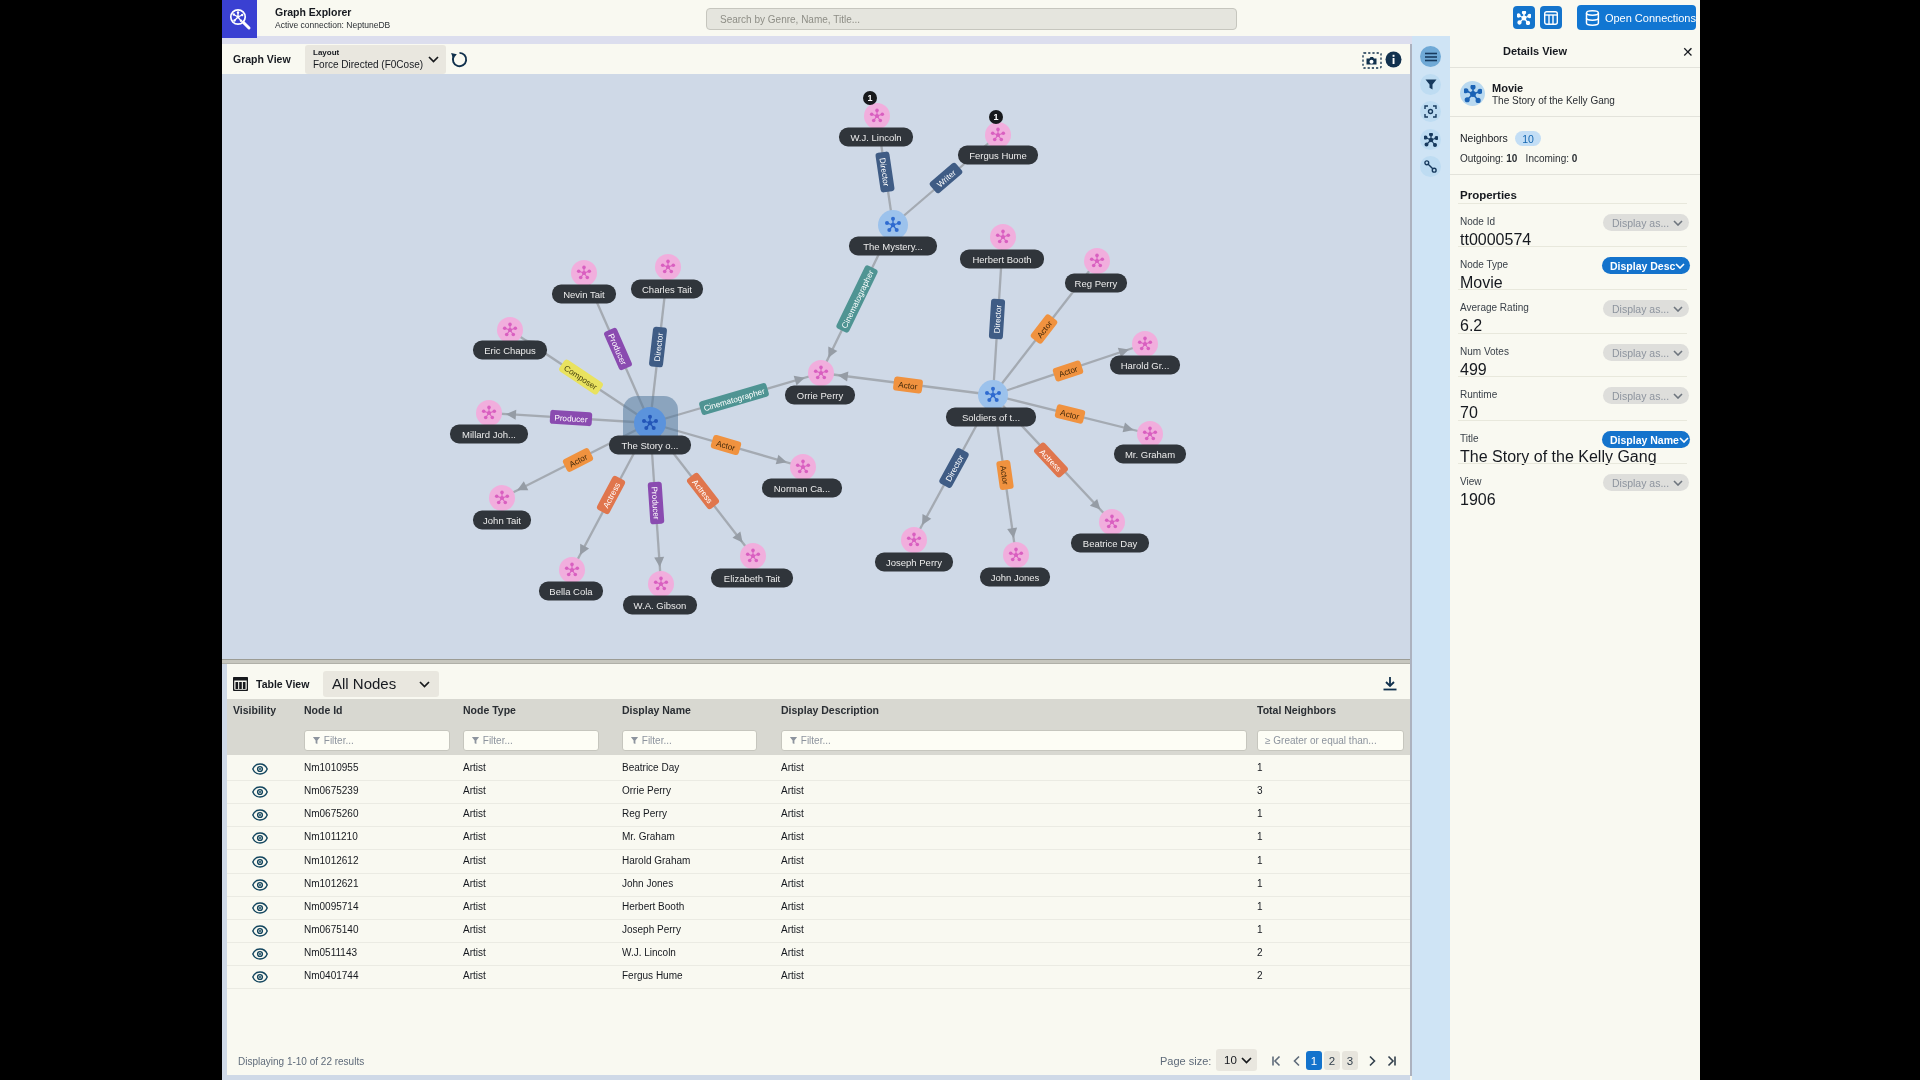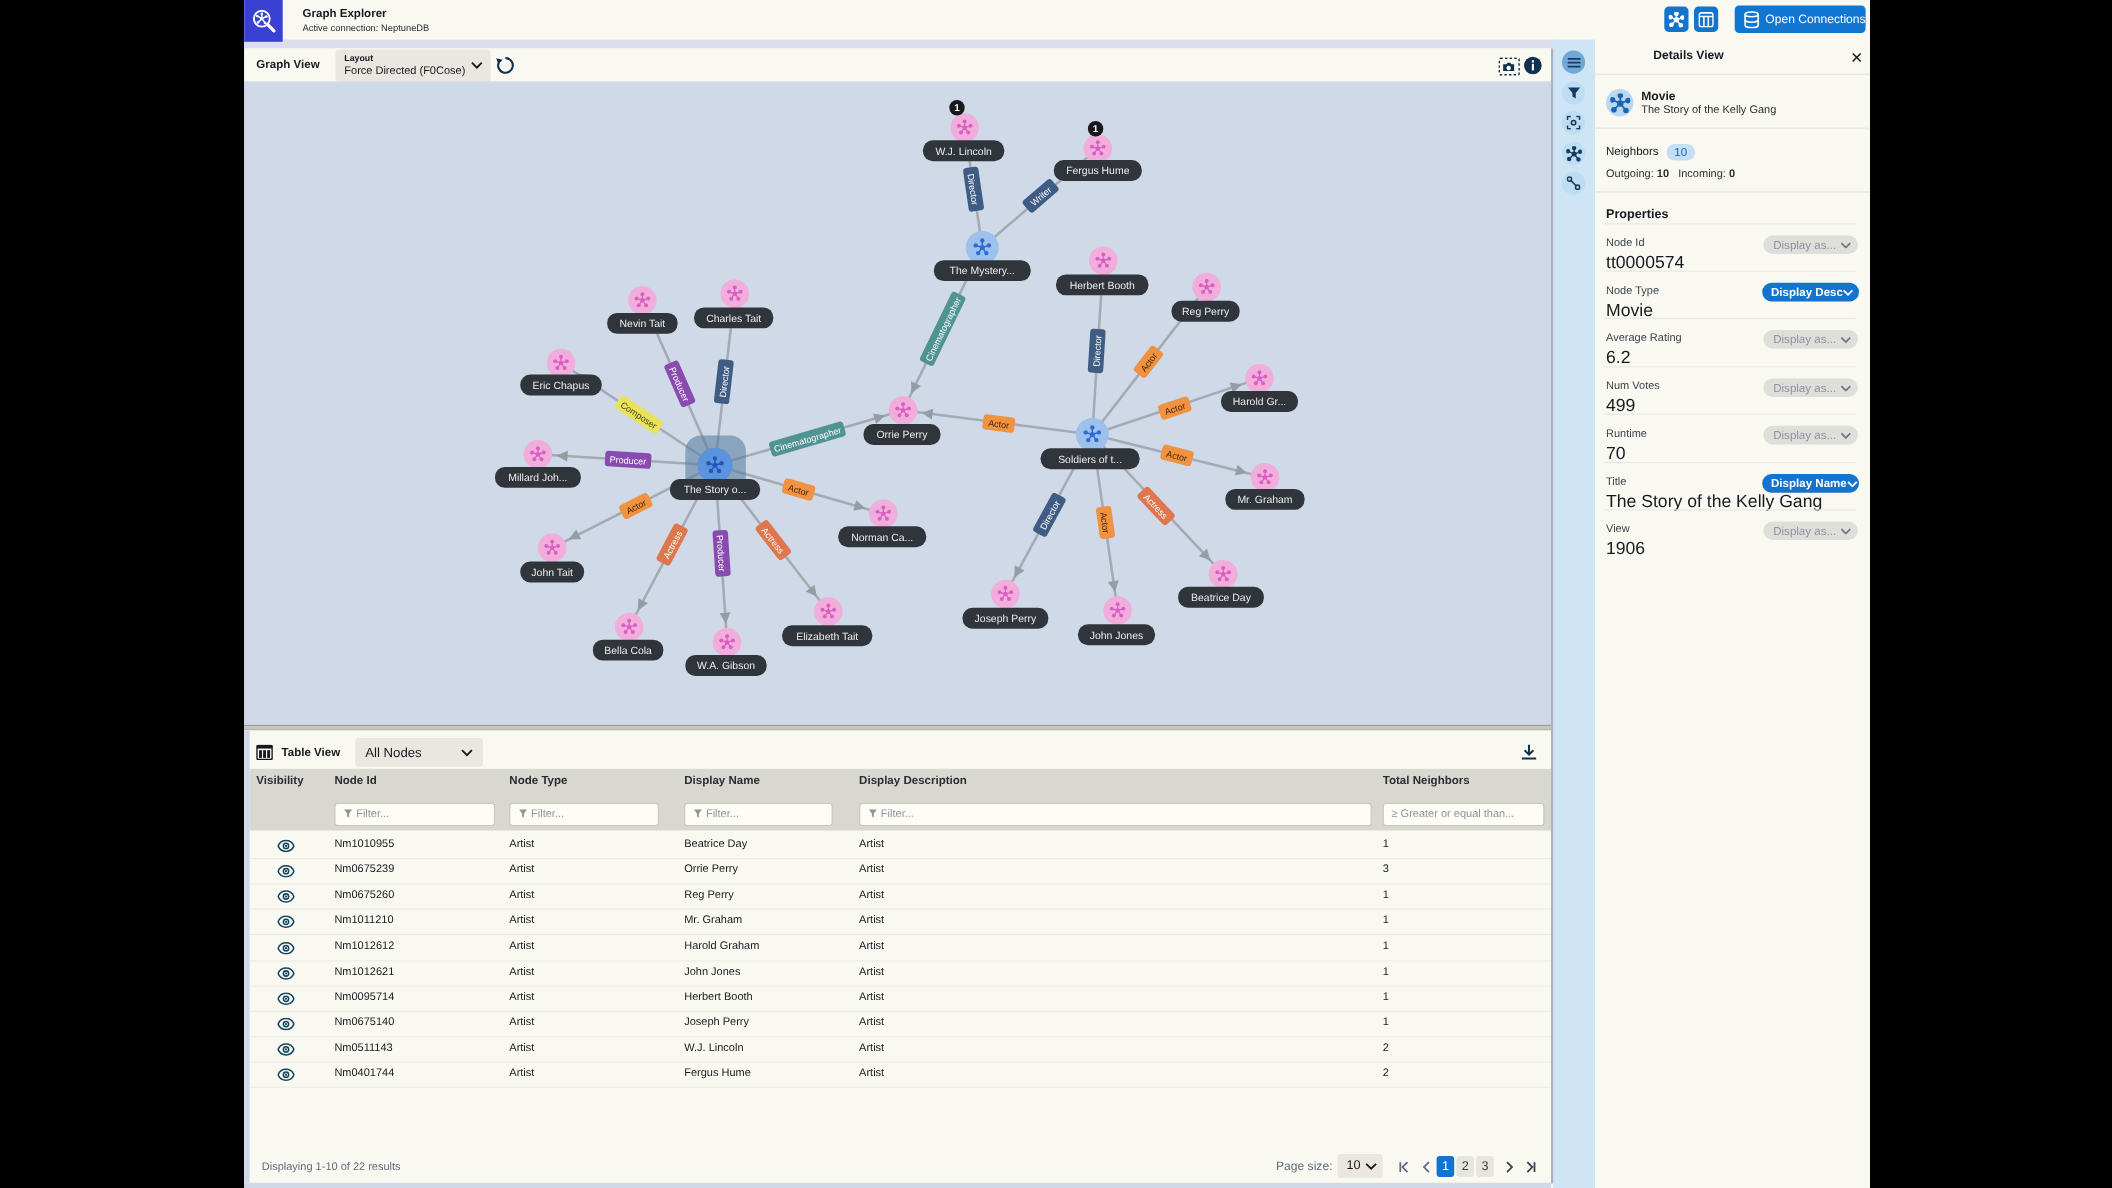--- a/index.html
+++ b/index.html
@@ -27,21 +27,21 @@
 #laysel .ch { right:7px; top:11px; }
 
 
 #canvas { position:absolute; left:0; top:74px; width:1188px; height:585px; background:#cfd9e7; }
 
 
 #tdiv { position:absolute; left:0; top:659px; width:1188px; height:5px; background:#c6c6be; border-top:1px solid #9c9c94; border-bottom:1px solid #b0b0a8; }
 #tcard { position:absolute; left:0; top:664px; width:1188px; height:411px; background:#f9f9f1; }
 #tvicon { position:absolute; left:11px; top:13px; }
 #tvlbl { position:absolute; left:34px; top:14px; font-size:10.5px; font-weight:bold; color:#16191f; }
-#allnodes { position:absolute; left:101px; top:7px; width:116px; height:26px; background:#e9e7df; border-radius:3px; font-size:12px; color:#16191f; line-height:26px; padding-left:9px; }
+#allnodes { position:absolute; left:101px; top:7px; width:116px; height:26px; background:#e9e7df; border-radius:3px; font-size:15px; color:#16191f; line-height:26px; padding-left:9px; }
 #allnodes .ch { right:9px; top:10px; }
 #dlicon { position:absolute; left:1160px; top:12px; }
 .thead { position:absolute; top:40px; font-size:10.5px; font-weight:bold; color:#2a2e33; }
 .filt { position:absolute; top:66px; height:21px; background:#fdfdf5; border:1px solid #c6c6be; border-radius:3px; font-size:10px; color:#8d949e; line-height:19px; padding-left:7px; }
 .trow { position:absolute; left:0; width:1328px; height:23px; border-bottom:1px solid #ebebe3; font-size:10px; color:#16191f; }
 .trow div { position:absolute; top:4px; }
 .c-eye { left:30px; top:5px !important; }
 .c1 { left:82px; } .c2 { left:241px; } .c3 { left:400px; } .c4 { left:559px; } .c5 { left:1035px; }
 #foot1 { position:absolute; left:16px; top:392px; font-size:10px; color:#5f6b7a; }
 #pgsize { position:absolute; left:938px; top:391px; font-size:11px; color:#5f6b7a; }
@@ -72,20 +72,21 @@
 .chev { display:block; }
 .chev svg { display:block; }
 .ch svg { display:block; }
 .psep { position:absolute; left:8px; width:229px; height:1px; background:#e8e8dc; }
 </style></head>
 <body>
 <div id="app">
   <div id="hdr">
     <div id="ttl">Graph Explorer</div>
     <div id="sub">Active connection: NeptuneDB</div>
+    <div id="search">Search by Genre, Name, Title...</div>
     <div class="sqbtn" style="left:1291px">
         <svg width="14" height="14" viewBox="0 0 14 14">
           <g stroke="#fff" stroke-width="1.3" fill="#fff">
             <line x1="7" y1="7" x2="7" y2="1.5"></line>
             <line x1="7" y1="7" x2="12.5" y2="5"></line>
             <line x1="7" y1="7" x2="11" y2="12"></line>
             <line x1="7" y1="7" x2="2.5" y2="11.5"></line>
             <line x1="7" y1="7" x2="1.5" y2="4.5"></line>
             <circle cx="7" cy="1.5" r="1.5"></circle>
             <circle cx="12.5" cy="5" r="1.5"></circle>

